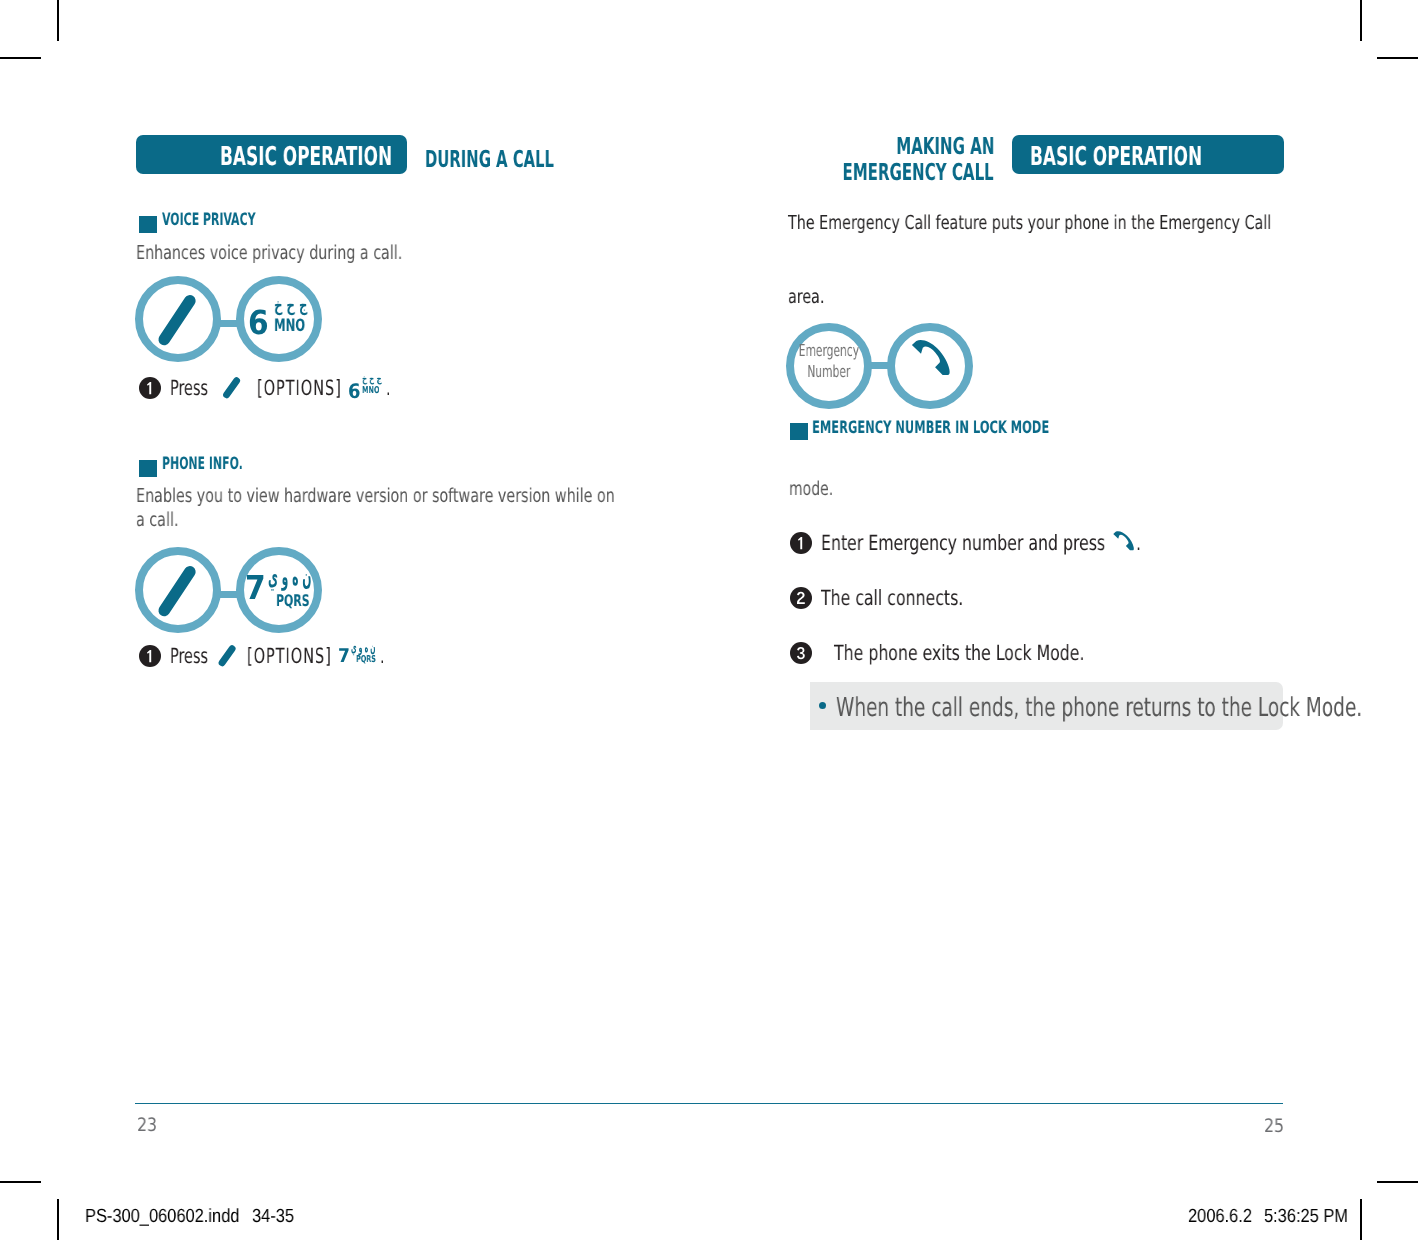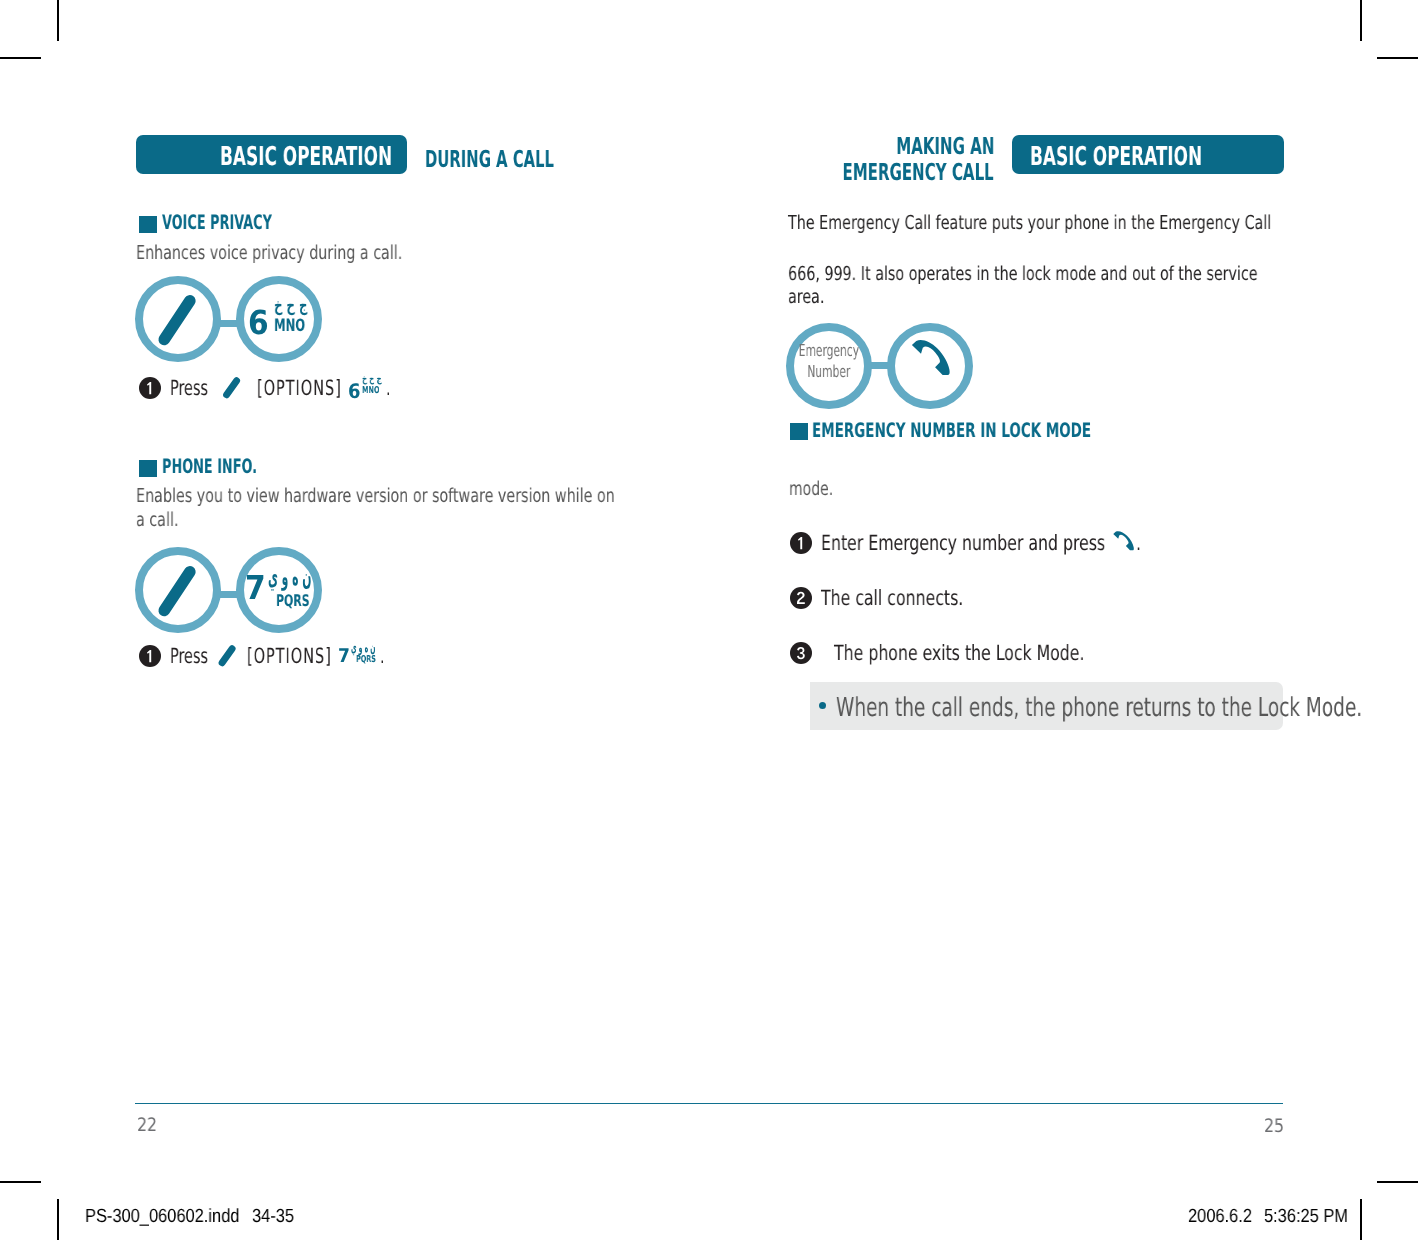--- a/index.html
+++ b/index.html
@@ -14,21 +14,21 @@
   .badge{position:absolute;background:#0a6a88;border-radius:7px;}
   .blbl{position:absolute;font-weight:700;color:#fff;font-size:26px;will-change:transform;
         transform:scaleX(.723);transform-origin:left center;white-space:nowrap;}
   .sect{position:absolute;color:#0a6a88;font-weight:700;font-size:23.4px;white-space:nowrap;}
   .sect .sx{transform:scaleX(.705);}
   .sectR{position:absolute;color:#0a6a88;font-weight:700;font-size:23.4px;white-space:nowrap;
          text-align:right;}
   .sectR .sx{transform:scaleX(.715);transform-origin:right center;}
 
   
-  .h2{position:absolute;color:#0a6a88;font-weight:700;font-size:20px;white-space:nowrap;}
+  .h2{position:absolute;color:#0a6a88;font-weight:700;font-size:17px;white-space:nowrap;}
   .h2 .sx{transform:scaleX(.715);}
   .h2R .sx{transform:scaleX(.749);}
   .sq{position:absolute;background:#0a6a88;}
 
   
   .bt{position:absolute;font-size:19.2px;color:#565656;white-space:nowrap;}
   .btD{color:#262425;text-align:center;}
   .bt .sx{transform:scaleX(.829);}
   .btR .sx{transform:scaleX(.812);}
 
@@ -130,21 +130,20 @@
 <div class="kdig" style="left:338px;top:645px;font-size:19px">7</div>
 <div class="kar kar7" style="left:351px;top:640px;font-size:13.5px">ن ه و ي</div>
 <div class="klat" style="left:356px;top:654px;font-size:9.5px">PQRS</div>
 <div class="stx stxL" style="left:380px;top:644px"><span class="sx">.</span></div>
 <div class="badge" style="left:1012px;top:135px;width:272px;height:39px">
       <div class="blbl" style="left:18px;top:7px">BASIC OPERATION</div>
     </div>
 <div class="sectR" style="left:700px;top:132px;width:294px"><span class="sx">MAKING AN</span></div>
 <div class="sectR" style="left:700px;top:158px;width:294px"><span class="sx">EMERGENCY CALL</span></div>
 <div class="bt btD" style="left:788px;top:211px"><span class="sx">The Emergency Call feature puts your phone in the Emergency Call</span></div>
-<div class="bt btD" style="left:788px;top:262px"><span class="sx">666, 999. It also operates in the lock mode and out of the service</span></div>
 <div class="bt btD" style="left:788px;top:285px"><span class="sx">area.</span></div>
 <div class="conn" style="left:867px;top:362px;width:24px;height:7px"></div>
 <div class="circ" style="left:786px;top:323px;width:86px;height:86px"></div>
 <div class="klbl" style="left:786px;top:341px;width:86px;font-size:16.5px"><span>Emergency</span></div>
 <div class="klbl" style="left:786px;top:362px;width:86px;font-size:16.5px"><span>Number</span></div>
 <div class="circ" style="left:887px;top:323px;width:86px;height:86px"></div>
 <svg style="position:absolute;left:887px;top:323px" width="86" height="86" viewBox="887 323 86 86">
 <path d="M 911.9 345.1 L 916.3 340.9 C 922.4 338.4, 930.6 341.9, 937.2 348.3 C 943.8 354.8, 948.2 363.3, 949.4 369.4 C 950.2 373.7, 949.3 375.6, 946.6 375.0 L 942.6 374.9 L 935.1 367.2 L 939.5 362.7 C 941.0 361.3, 939.0 356.9, 935.2 352.5 C 931.2 347.9, 926.2 344.8, 922.8 347.7 L 921.0 353.8 Z" fill="#0a6a88"></path>
     </svg>
 <div class="sq" style="left:790px;top:423px;width:18px;height:17px"></div>
@@ -166,19 +165,19 @@
     </svg>
 <div class="stx" style="left:834px;top:641px"><span class="sx">The phone exits the Lock Mode.</span></div>
 <svg style="position:absolute;left:1113px;top:531px" width="21" height="20" viewBox="911.4 340.4 38.6 35.2">
 <path d="M 911.9 345.1 L 916.3 340.9 C 922.4 338.4, 930.6 341.9, 937.2 348.3 C 943.8 354.8, 948.2 363.3, 949.4 369.4 C 950.2 373.7, 949.3 375.6, 946.6 375.0 L 942.6 374.9 L 935.1 367.2 L 939.5 362.7 C 941.0 361.3, 939.0 356.9, 935.2 352.5 C 931.2 347.9, 926.2 344.8, 922.8 347.7 L 921.0 353.8 Z" fill="#0a6a88"></path>
     </svg>
 <div class="stx" style="left:1136px;top:531px"><span class="sx">.</span></div>
 <div class="note" style="left:810px;top:682px;width:473px;height:48px"></div>
 <div class="nbul" style="left:819px;top:702px;width:7px;height:7px"></div>
 <div class="ntx" style="left:836px;top:693px"><span class="sx">When the call ends, the phone returns to the Lock Mode.</span></div>
 <div class="rule" style="left:135px;top:1103px;width:1148px;height:1.4px"></div>
-<div class="pnum" style="left:137px;top:1115px"><span class="sx">22</span></div>
+<div class="pnum" style="left:137px;top:1115px"><span class="sx">23</span></div>
 <div class="pnum" style="left:1264px;top:1116px"><span class="sx">25</span></div>
 <div class="pf" style="left:85px;top:1206px"><span>PS-300_060602.indd</span></div>
 <div class="pf" style="left:252px;top:1206px"><span>34-35</span></div>
 <div class="pf" style="left:1188px;top:1206px"><span>2006.6.2</span></div>
 <div class="pf" style="left:1264px;top:1206px"><span>5:36:25 PM</span></div>
 </div>
 
 </body></html>

